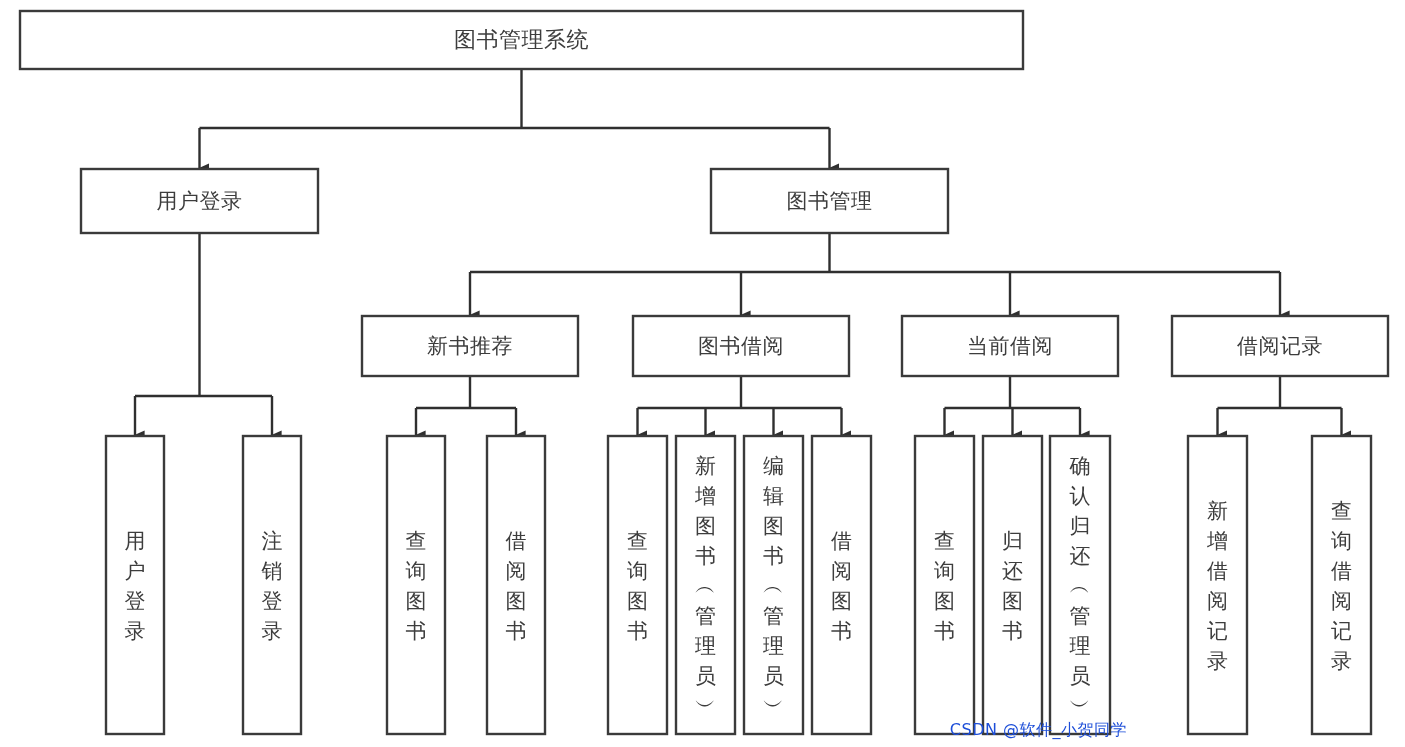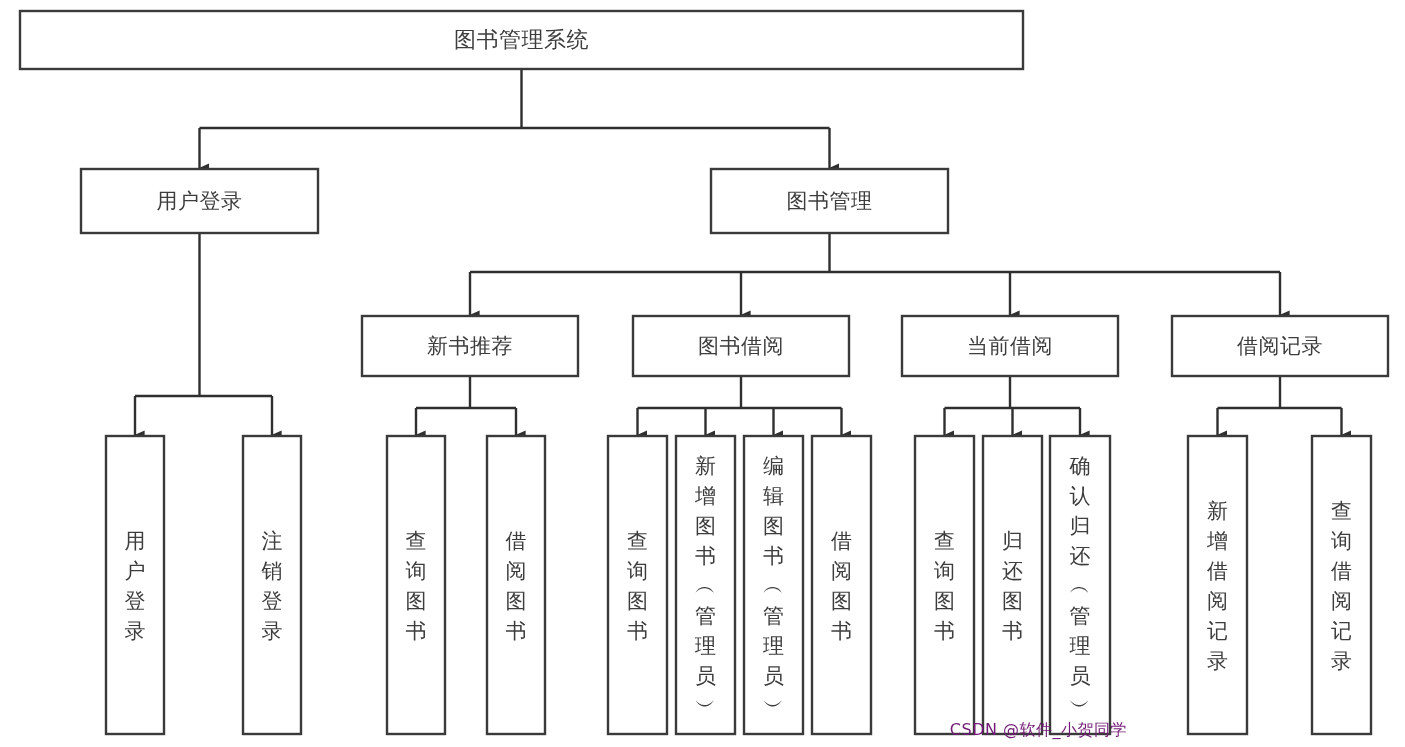--- a/index.html
+++ b/index.html
@@ -58,21 +58,21 @@
     stroke-linecap: butt;
   }
   .arrow-head {
     fill: #2f2f2f;
     stroke: none;
   }
   .watermark {
     position: absolute;
     right: 14px;
     bottom: 6px;
-    color: #701a75;
+    color: #1d4ed8;
     font-size: 16px;
     font-family: "DejaVu Sans", "Liberation Sans", sans-serif;
     white-space: nowrap;
     user-select: none;
     letter-spacing: 0.5px;
   }
 </style>
 </head>
 <body>
 

